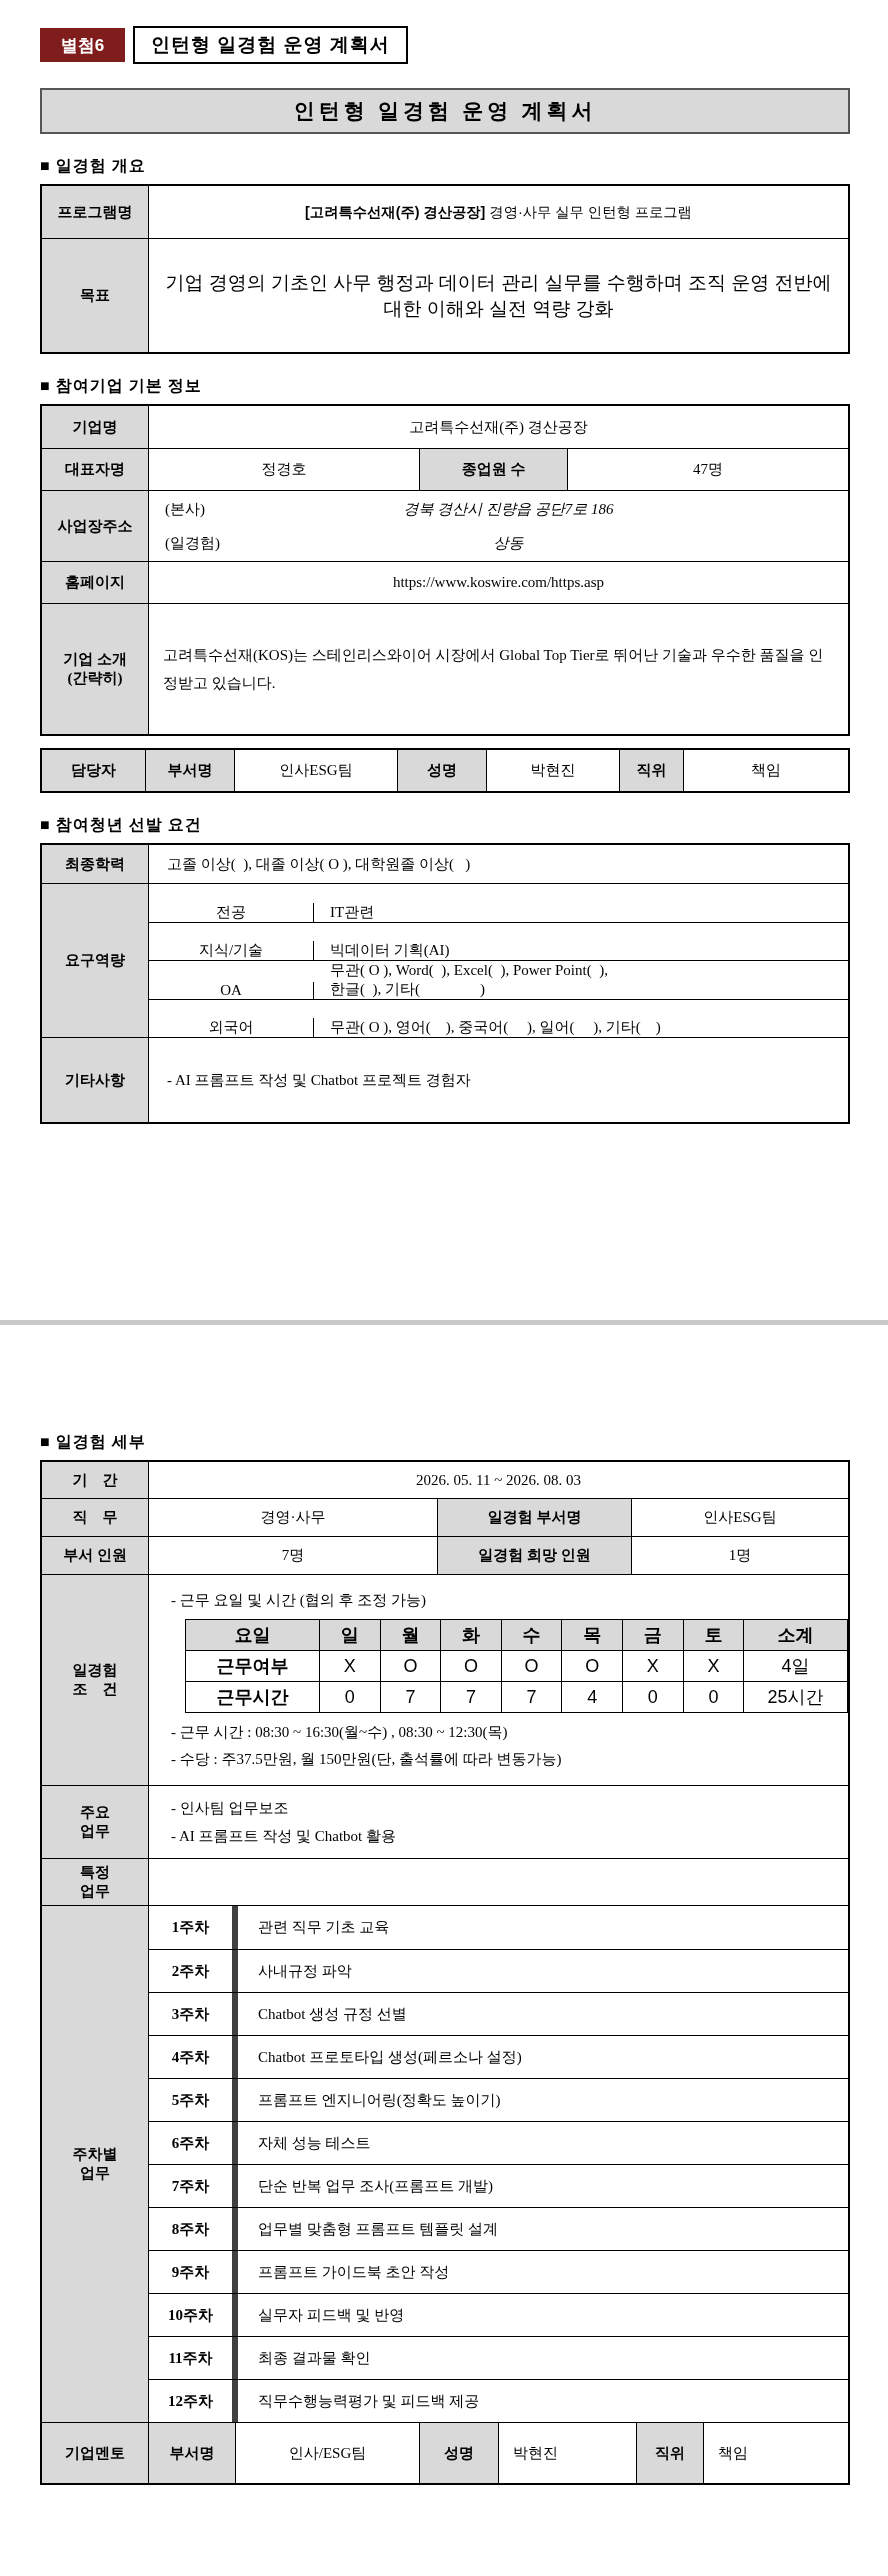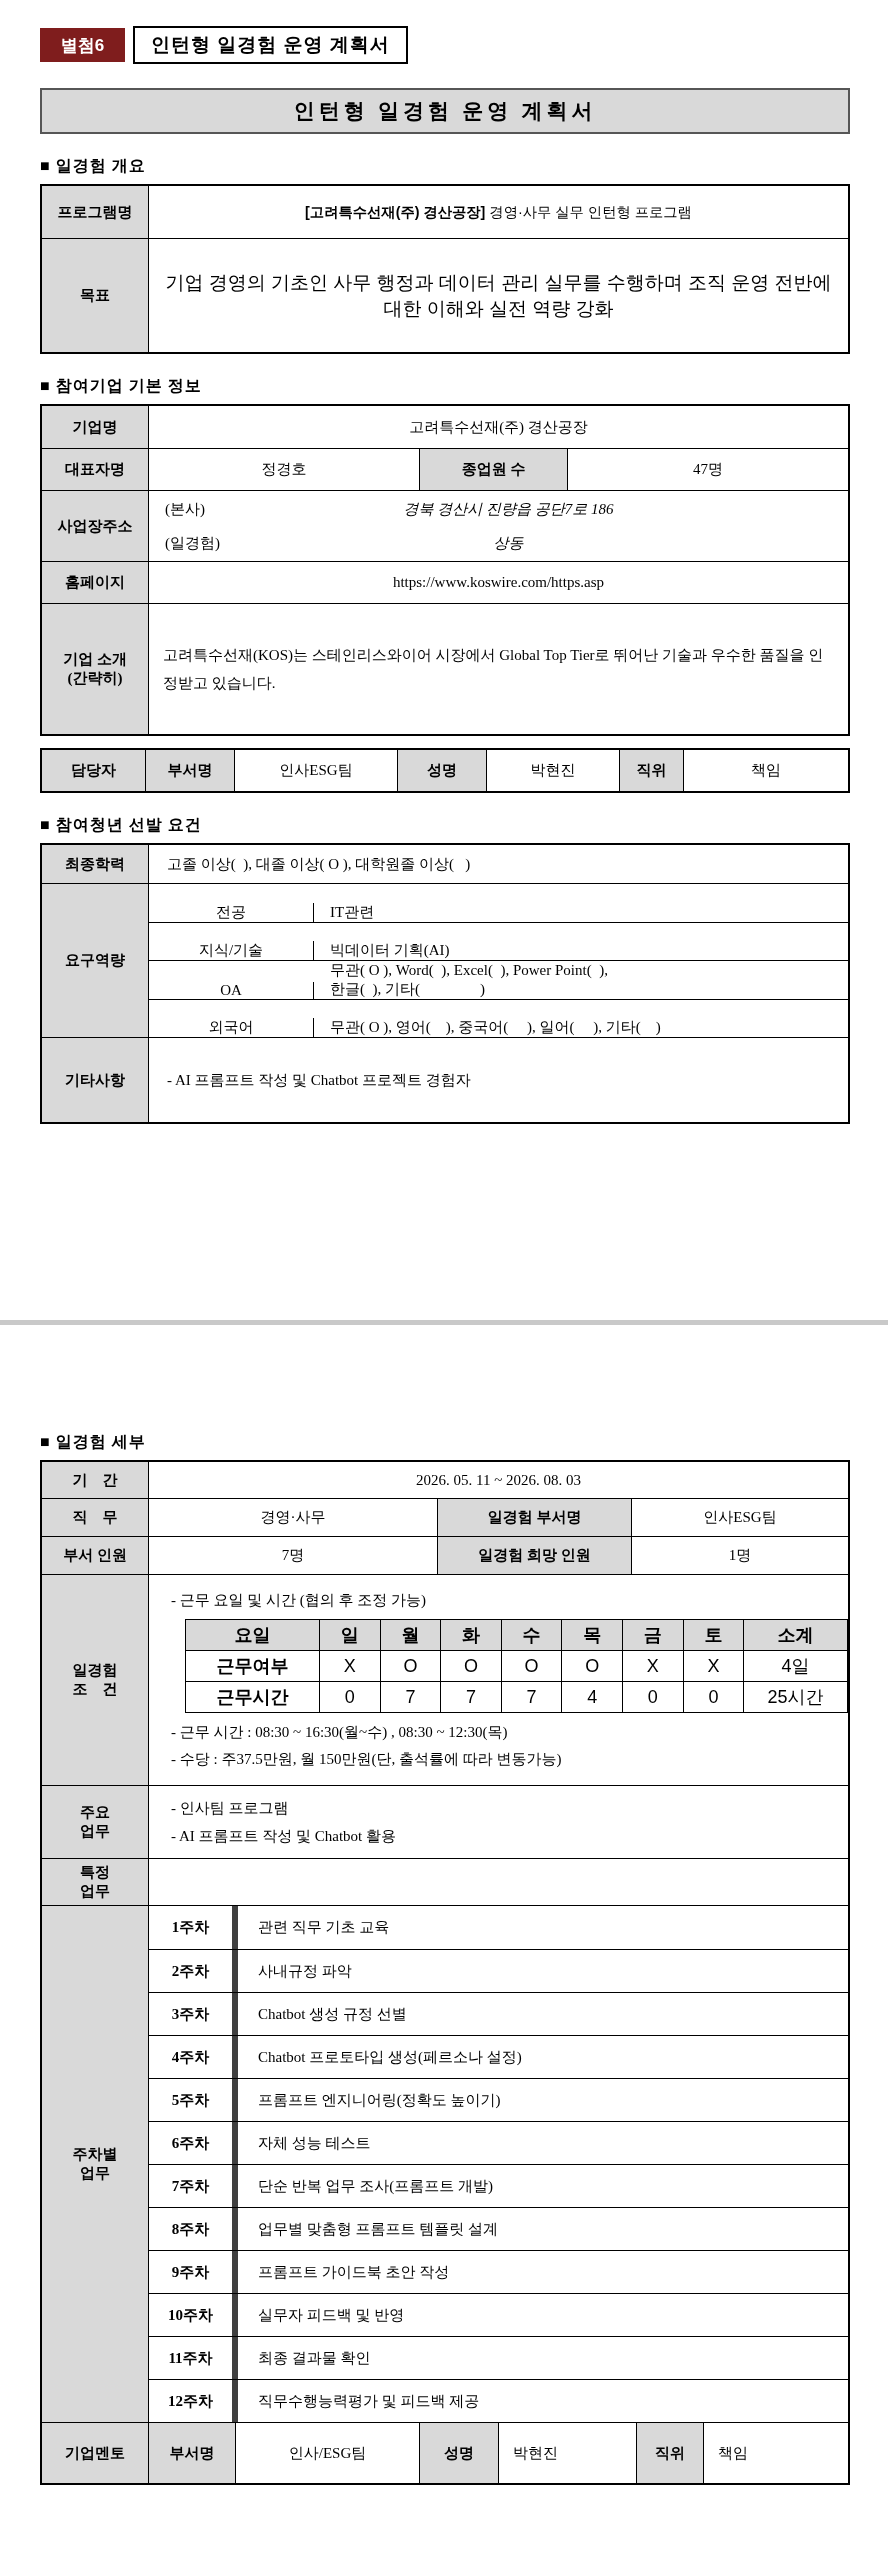--- a/index.html
+++ b/index.html
@@ -306,21 +306,21 @@
         <div class="cond-line">- 근무 시간 : 08:30 ~ 16:30(월~수) , 08:30 ~ 12:30(목)</div>
         <div class="cond-line">- 수당 : 주37.5만원, 월 150만원(단, 출석률에 따라 변동가능)</div>
       </div>
     </div>
     <div class="row dt-main">
       <div class="lbl c-lbl">
         <span>주요</span>
         <span>업무</span>
       </div>
       <div class="task-col">
-        <div class="task-line">- 인사팀 프로그램</div>
+        <div class="task-line">- 인사팀 업무보조</div>
         <div class="task-line">- AI 프롬프트 작성 및 Chatbot 활용</div>
       </div>
     </div>
     <div class="row dt-spec">
       <div class="lbl c-lbl">
         <span>특정</span>
         <span>업무</span>
       </div>
       <div class="task-col"></div>
     </div>

